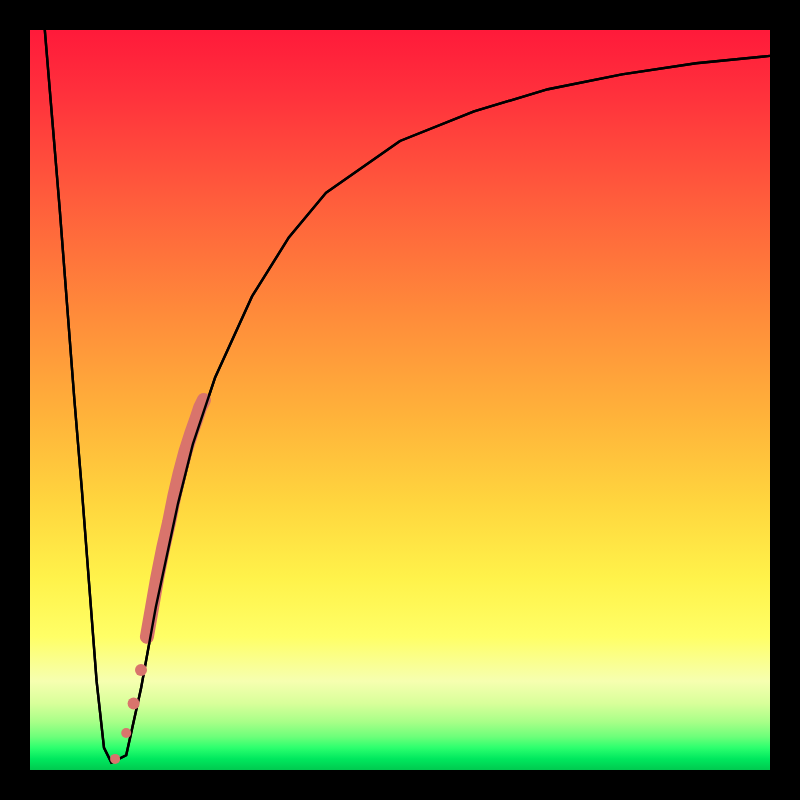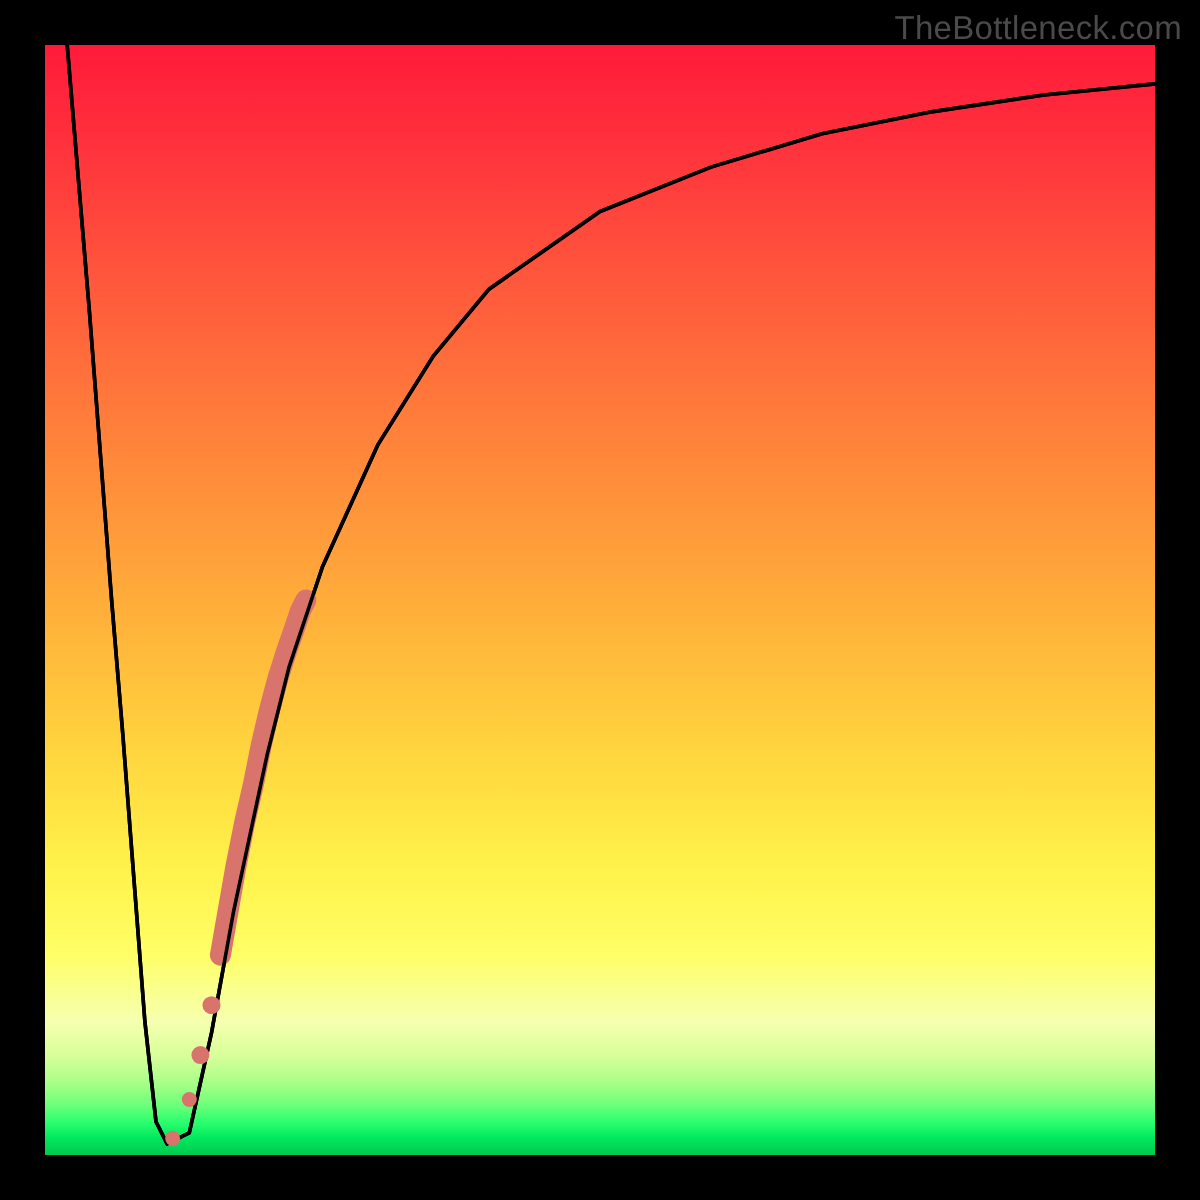--- a/index.html
+++ b/index.html
@@ -77,14 +77,13 @@
       <g id="dots-group">
           <path d="M116.92 606.80 L122.10 577.20 L127.28 547.60 L133.20 518.00 L139.12 492.10 L144.30 466.20 L149.48 444.00 L155.40 421.80 L161.32 403.30 L166.50 388.50 L170.20 377.40 L173.90 370.00" fill="none" stroke="#d9746c" stroke-width="14" stroke-linecap="round"></path>
           <path d="M14.80 0.00 L22.20 88.80 L29.60 177.60 L37.00 273.80 L44.40 370.00 L51.80 458.80 L59.20 555.00 L66.60 651.20 L74.00 717.80 L81.40 732.60 L96.20 725.20 L111.00 658.60 L125.80 577.20 L148.00 473.60 L162.80 414.40 L185.00 347.80 L222.00 266.40 L259.00 207.20 L296.00 162.80 L370.00 111.00 L444.00 81.40 L518.00 59.20 L592.00 44.40 L666.00 33.30 L740.00 25.90" fill="none" stroke="#000" stroke-width="2.4" stroke-linecap="round"></path>
           <circle cx="85.10" cy="728.90" r="5" fill="#d9746c"></circle>
           <circle cx="96.20" cy="703.00" r="5" fill="#d9746c"></circle>
           <circle cx="103.60" cy="673.40" r="6" fill="#d9746c"></circle>
           <circle cx="111.00" cy="640.10" r="6" fill="#d9746c"></circle>
         </g>
     </svg>
   </div>
-  <div class="watermark">TheBottleneck.com</div>
 </div>
 
 </body></html>

